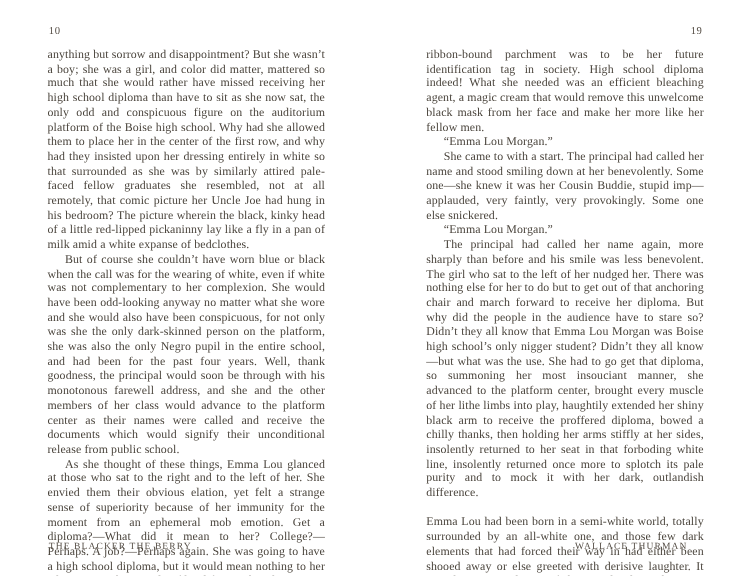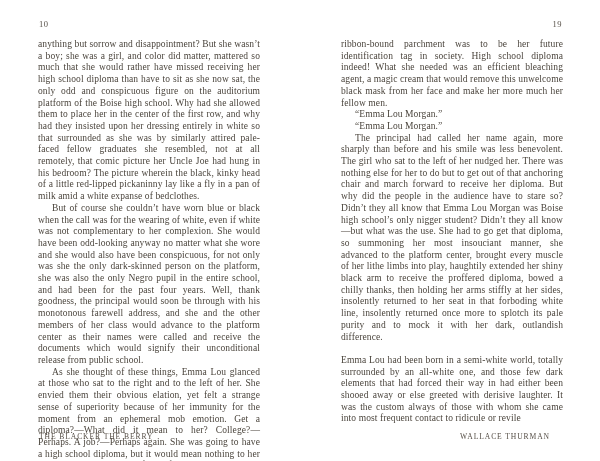--- a/index.html
+++ b/index.html
@@ -72,22 +72,23 @@
       <p class="para">anything but sorrow and disappointment? But she wasn’t a boy; she was a girl, and color did matter, mattered so much that she would rather have missed receiving her high school diploma than have to sit as she now sat, the only odd and conspicuous figure on the auditorium platform of the Boise high school. Why had she allowed them to place her in the center of the first row, and why had they insisted upon her dressing entirely in white so that surrounded as she was by similarly attired pale-faced fellow graduates she resembled, not at all remotely, that comic picture her Uncle Joe had hung in his bedroom? The picture wherein the black, kinky head of a little red-lipped pickaninny lay like a fly in a pan of milk amid a white expanse of bedclothes.</p>
       <p class="para indent">But of course she couldn’t have worn blue or black when the call was for the wearing of white, even if white was not complementary to her complexion. She would have been odd-looking anyway no matter what she wore and she would also have been conspicuous, for not only was she the only dark-skinned person on the platform, she was also the only Negro pupil in the entire school, and had been for the past four years. Well, thank goodness, the principal would soon be through with his monotonous farewell address, and she and the other members of her class would advance to the platform center as their names were called and receive the documents which would signify their unconditional release from public school.</p>
       <p class="para indent">As she thought of these things, Emma Lou glanced at those who sat to the right and to the left of her. She envied them their obvious elation, yet felt a strange sense of superiority because of her immunity for the moment from an ephemeral mob emotion. Get a diploma?—What did it mean to her? College?—Perhaps. A job?—Perhaps again. She was going to have a high school diploma, but it would mean nothing to her whatsoever. The tragedy of her life was that she was too black. Her face and not a slender roll of</p>
     </div>
     <div class="running-footer">THE BLACKER THE BERRY</div>
   </section>
 
   <section class="page right">
     <div class="pagenum">19</div>
     <div class="body-text">
-      <p class="para">ribbon-bound parchment was to be her future identification tag in society. High school diploma indeed! What she needed was an efficient bleaching agent, a magic cream that would remove this unwelcome black mask from her face and make her more much her fellow men.</p>
+      <p class="para">ribbon-bound parchment was to be her future identification tag in society. High school diploma indeed! What she needed was an efficient bleaching agent, a magic cream that would remove this unwelcome black mask from her face and make her more like her fellow men.</p>
       <p class="para indent">“Emma Lou Morgan.”</p>
+      <p class="para indent">She came to with a start. The principal had called her name and stood smiling down at her benevolently. Some one—she knew it was her Cousin Buddie, stupid imp—applauded, very faintly, very provokingly. Some one else snickered.</p>
       <p class="para indent">“Emma Lou Morgan.”</p>
       <p class="para indent">The principal had called her name again, more sharply than before and his smile was less benevolent. The girl who sat to the left of her nudged her. There was nothing else for her to do but to get out of that anchoring chair and march forward to receive her diploma. But why did the people in the audience have to stare so? Didn’t they all know that Emma Lou Morgan was Boise high school’s only nigger student? Didn’t they all know—but what was the use. She had to go get that diploma, so summoning her most insouciant manner, she advanced to the platform center, brought every muscle of her lithe limbs into play, haughtily extended her shiny black arm to receive the proffered diploma, bowed a chilly thanks, then holding her arms stiffly at her sides, insolently returned to her seat in that forboding white line, insolently returned once more to splotch its pale purity and to mock it with her dark, outlandish difference.</p>
       <p class="para section-break">Emma Lou had been born in a semi-white world, totally surrounded by an all-white one, and those few dark elements that had forced their way in had either been shooed away or else greeted with derisive laughter. It was the custom always of those with whom she came into most frequent contact to ridicule or revile</p>
     </div>
     <div class="running-footer">WALLACE THURMAN</div>
   </section>
 
 </div>
 
 </body></html>

